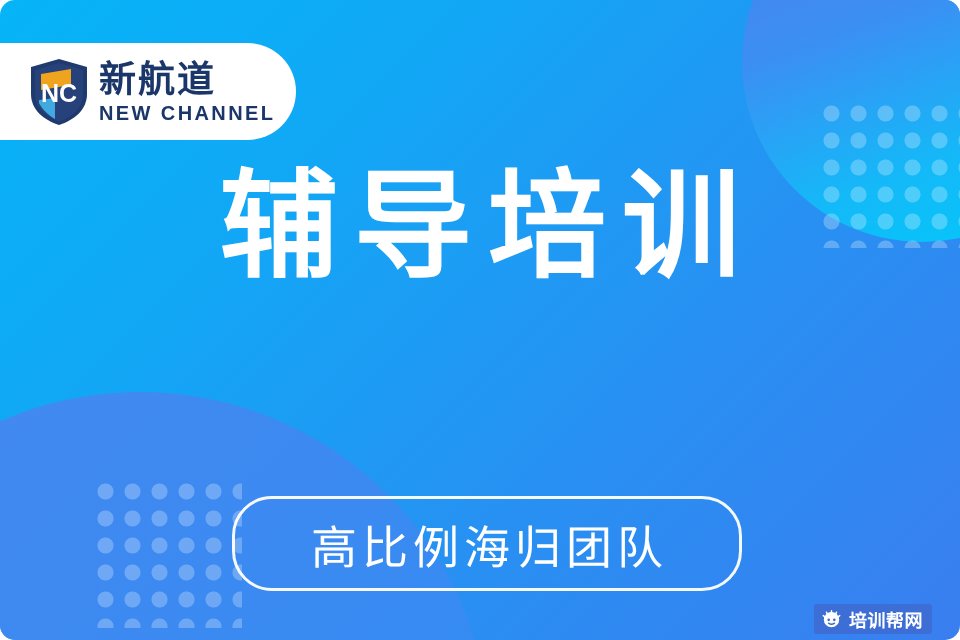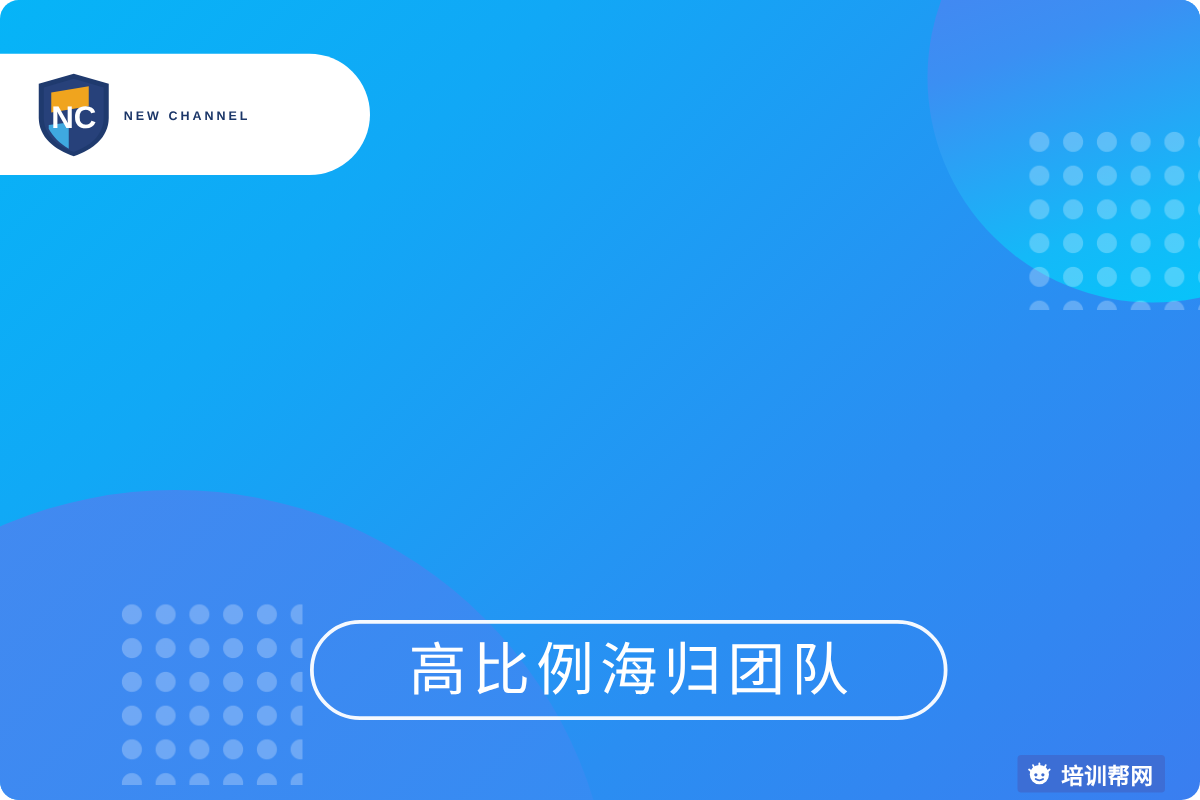--- a/index.html
+++ b/index.html
@@ -99,21 +99,21 @@
   }
   .logo-cn {
     font-size: 37px;
     font-weight: 700;
     color: #1b3668;
     letter-spacing: 2px;
     white-space: nowrap;
   }
   .logo-en {
     margin-top: 5px;
-    font-size: 10px;
+    font-size: 20px;
     font-weight: 700;
     color: #1b3668;
     letter-spacing: 2.4px;
     white-space: nowrap;
   }
 
   
   .headline {
     position: absolute;
     left: 0;
@@ -136,28 +136,29 @@
     font-weight: 700;
     letter-spacing: 16px;
     line-height: 1.12;
     text-indent: 16px;
     white-space: nowrap;
   }
 
   
   .subtitle-pill {
     position: absolute;
-    left: 248px;
+    left: 232px;
     top: 496px;
     width: 510px;
-    height: 80px;
+    height: 95px;
     box-sizing: border-box;
     border: 3px solid rgba(255,255,255,.95);
     border-radius: 40px;
     display: flex;
+    align-items: center;
     justify-content: center;
   }
   .subtitle-text {
     font-size: 46px;
     font-weight: 400;
     color: #ffffff;
     letter-spacing: 5px;
     text-indent: 5px;
     white-space: nowrap;
   }
@@ -203,25 +204,27 @@
 
   <div class="logo-plate">
     <svg class="shield" viewBox="0 0 62 68" aria-hidden="true">
       <path d="M31 1 L59 9 L59 36 C59 52 46 62 31 67 C16 62 3 52 3 36 L3 9 Z" fill="#1f3a6e"></path>
       <path d="M31 5 L55 12 L55 36 C55 50 44 59 31 63.5 C18 59 7 50 7 36 L7 12 Z" fill="#27417a"></path>
       <path d="M13 16 L43 11 L43 27 L13 32 Z" fill="#f0a41e"></path>
       <path d="M11 42 L27 40 L27 61 C20 57 14 51 11 45 Z" fill="#3fa9e0"></path>
       <text x="31" y="44" font-family="'Liberation Sans', sans-serif" font-size="25" font-weight="700" fill="#ffffff" text-anchor="middle">NC</text>
     </svg>
     <div class="logo-text">
+      <div class="logo-cn">新航道</div>
       <div class="logo-en">NEW CHANNEL</div>
     </div>
   </div>
 
   <div class="headline">
+    <div class="headline-line2">辅导培训</div>
   </div>
 
   <div class="subtitle-pill">
     <span class="subtitle-text">高比例海归团队</span>
   </div>
 
   <div class="watermark">
     <svg class="watermark-icon" viewBox="0 0 24 24" aria-hidden="true">
       <g stroke="#ffffff" stroke-width="1.7" stroke-linecap="round">
         <line x1="12" y1="2" x2="12" y2="6.5"></line>

